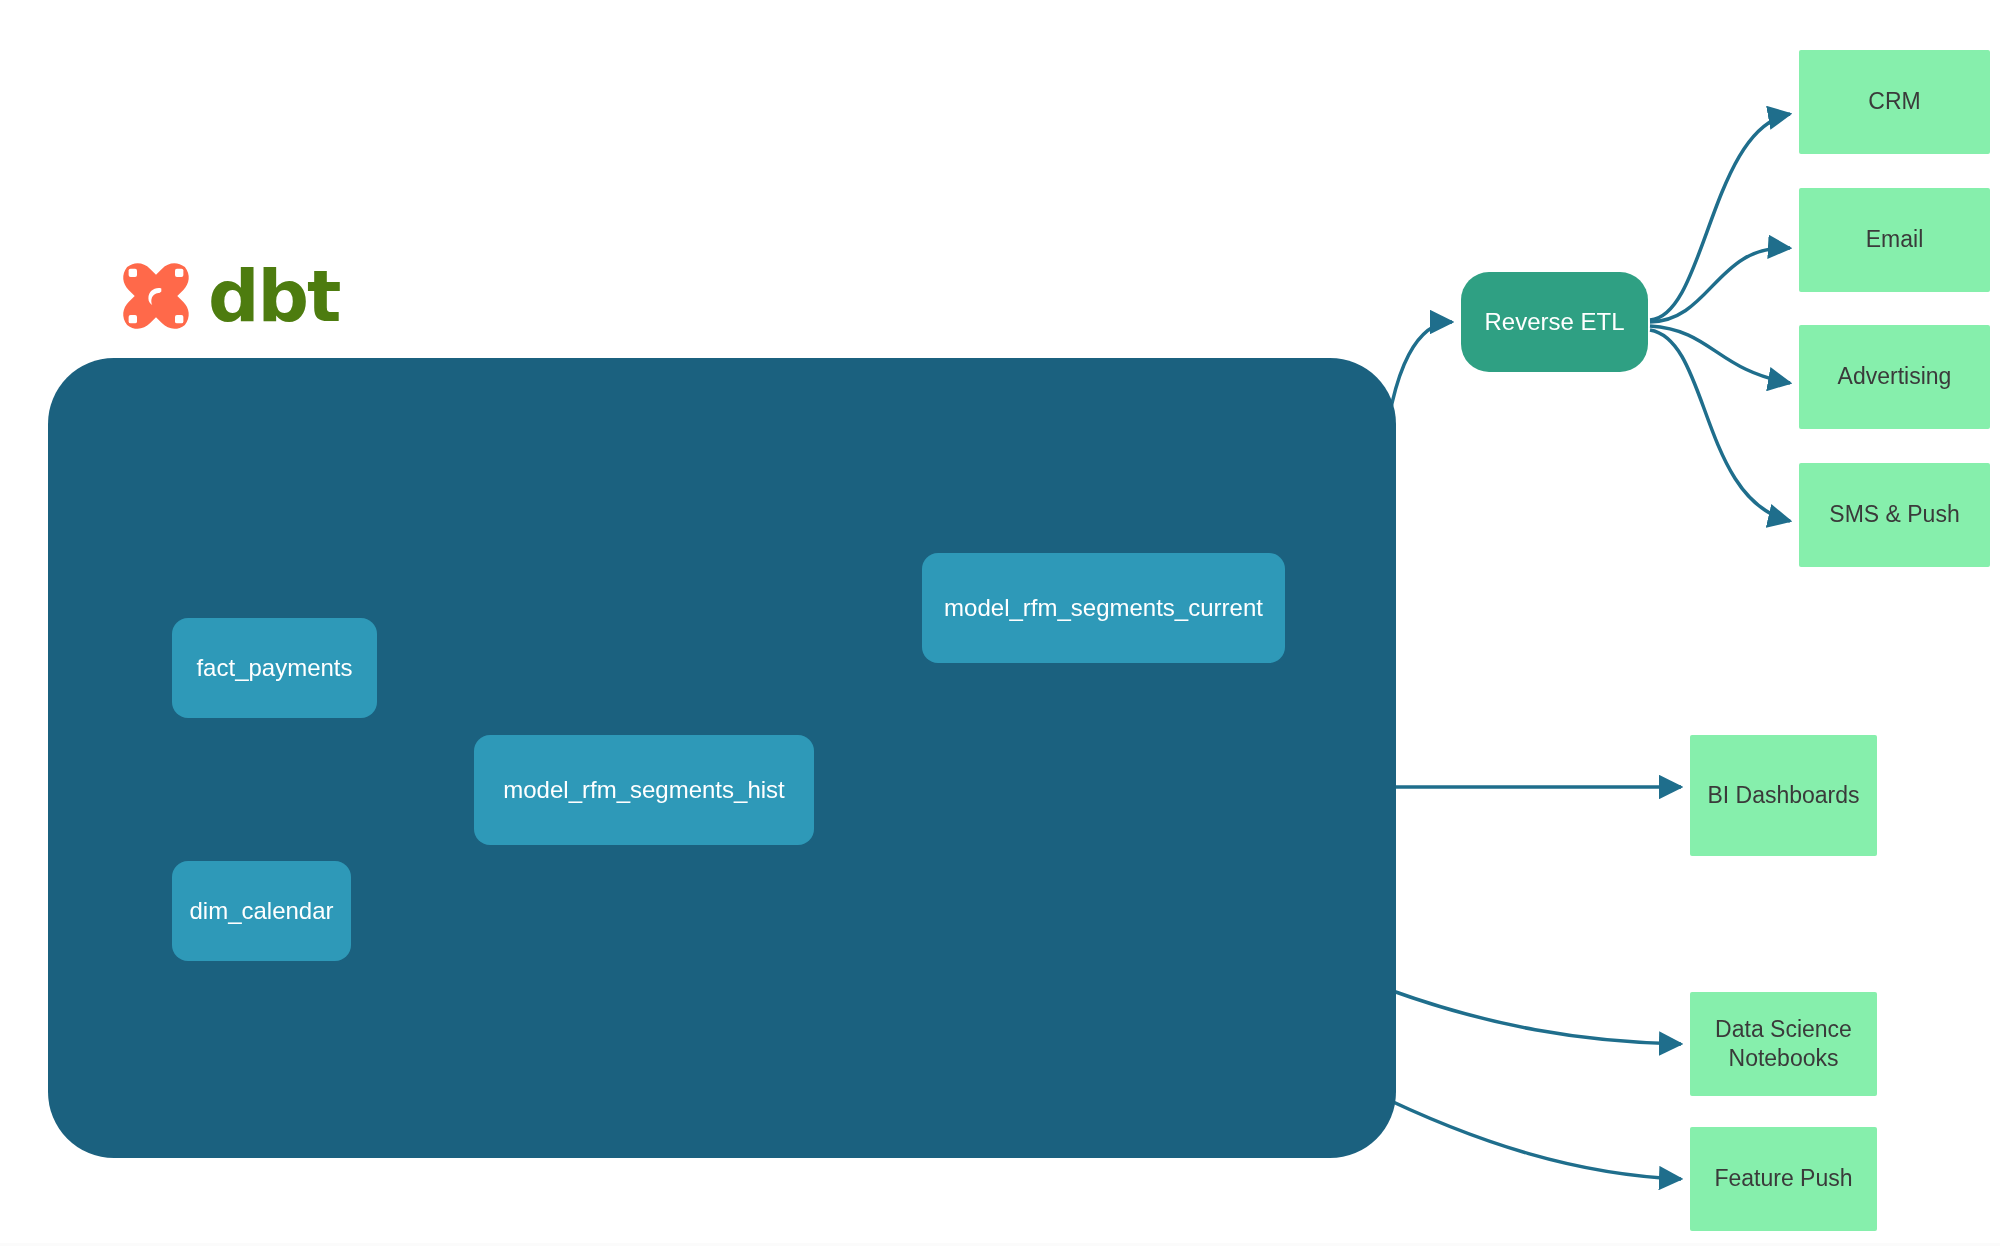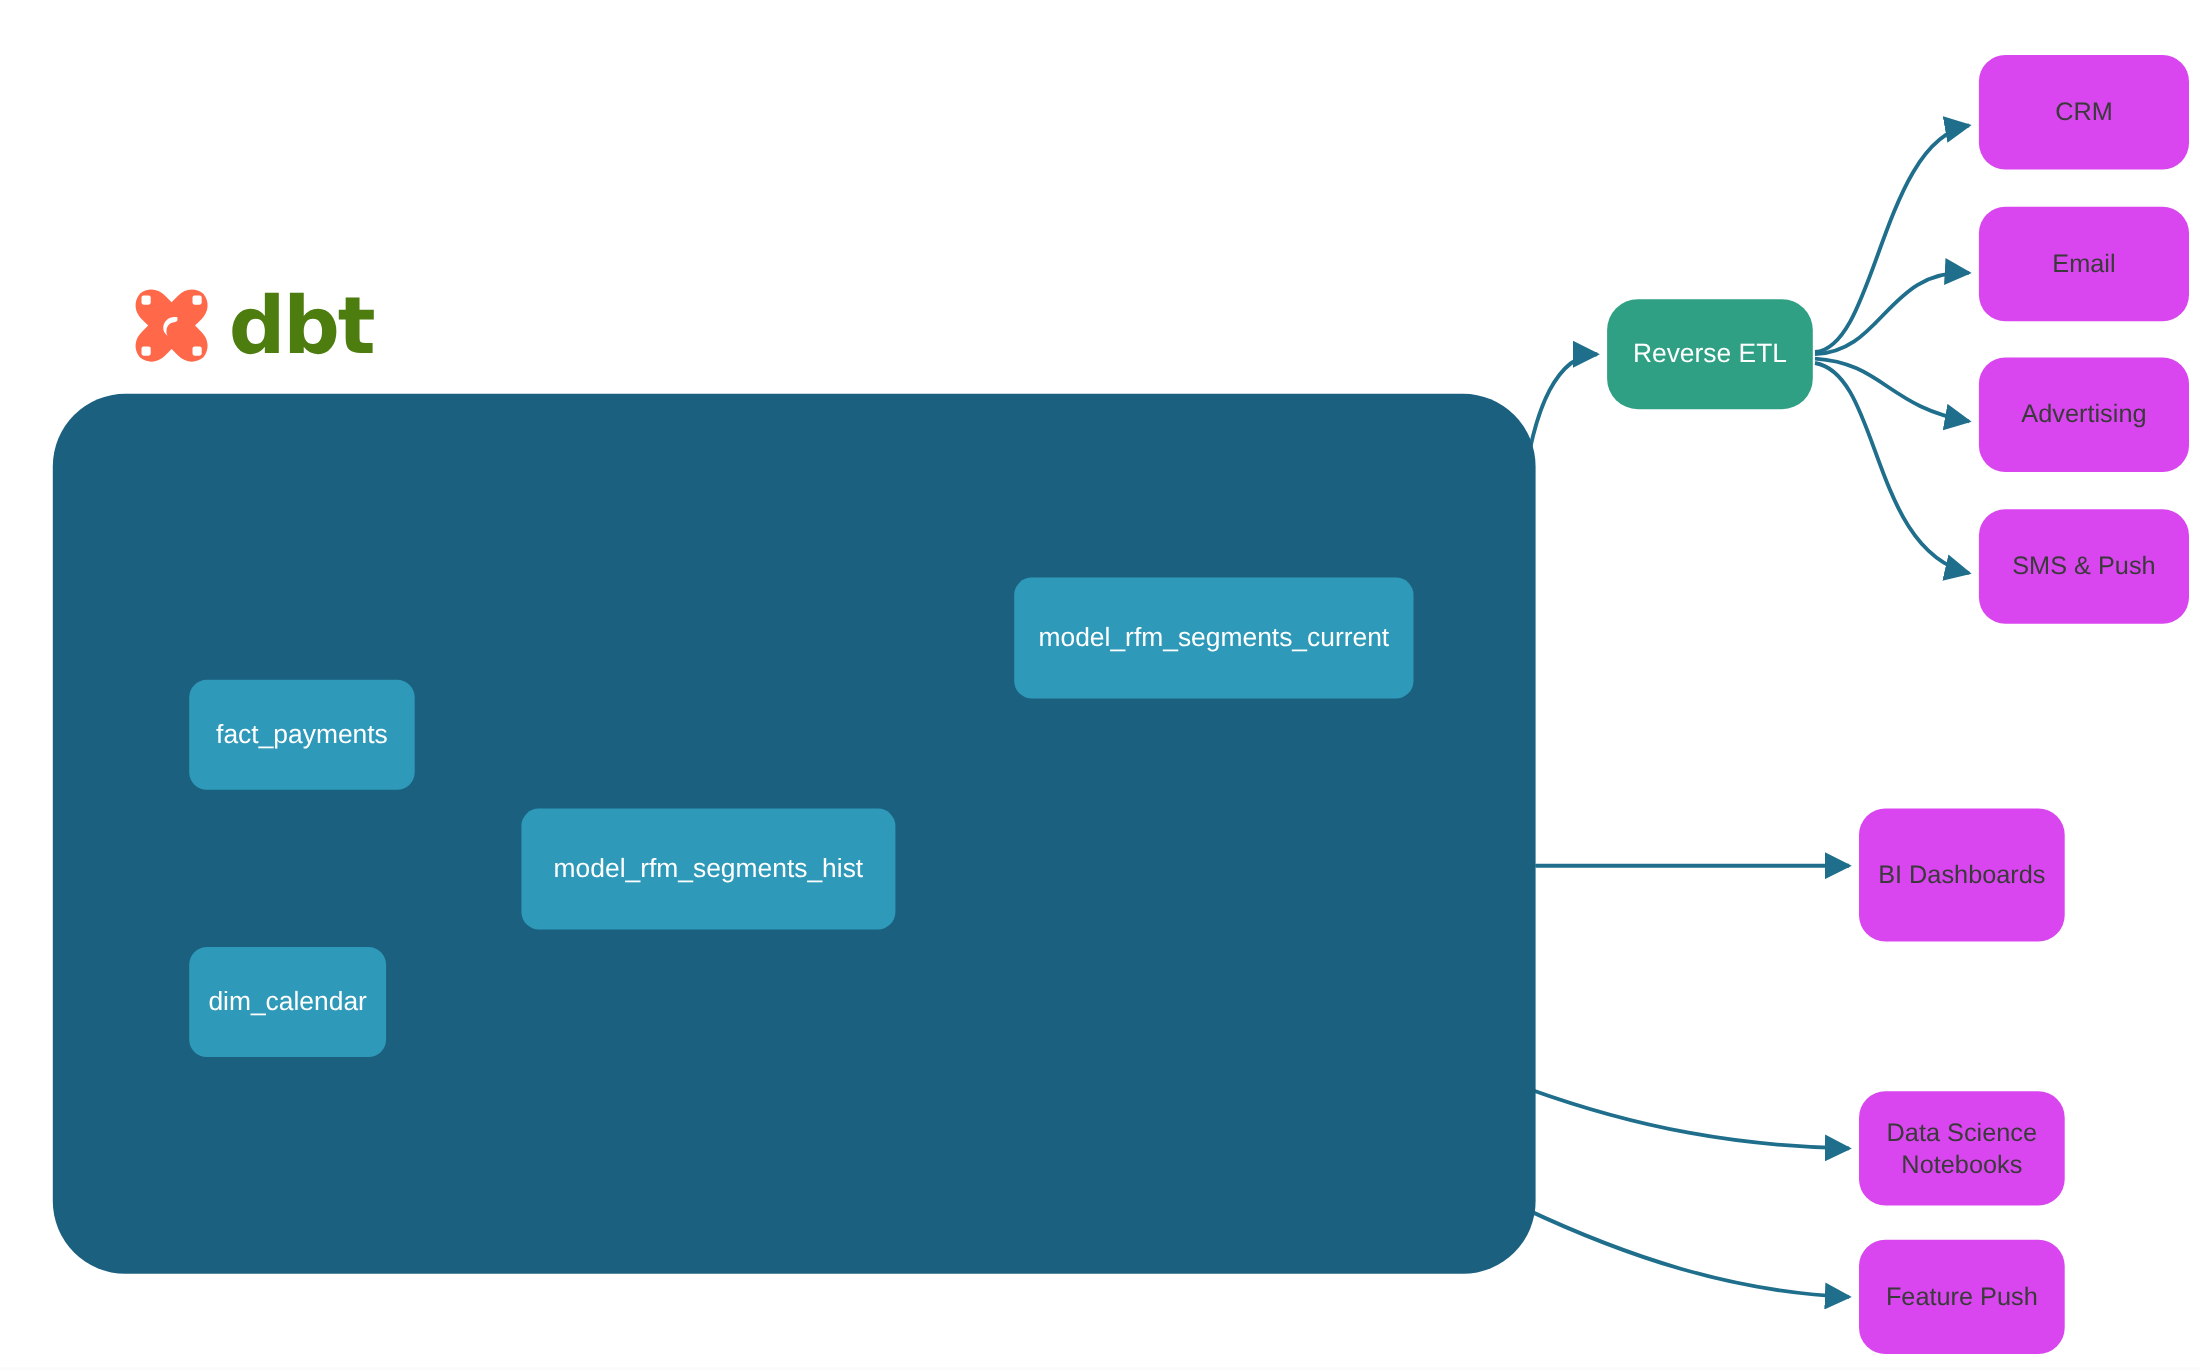--- a/index.html
+++ b/index.html
@@ -77,31 +77,31 @@
     font-size: 24px;
     border-radius: 16px;
   }
   .node.etl {
     background: #2FA083;
     color: #ffffff;
     font-size: 24px;
     border-radius: 28px;
   }
   .node.target {
-    background: #d946ef;
+    background: #86efac;
     color: #3A3A3A;
     font-size: 23px;
-    border-radius: 24px;
+    border-radius: 2px;
   }
 
   
   #node-fact-payments        { left: 172px;  top: 618px;  width: 205px; height: 100px; }
   #node-dim-calendar         { left: 172px;  top: 861px;  width: 179px; height: 100px; }
   #node-rfm-hist            { left: 474px;  top: 735px;  width: 340px; height: 110px; }
-  #node-rfm-current         { left: 922px;  top: 525px;  width: 363px; height: 110px; }
+  #node-rfm-current         { left: 922px;  top: 553px;  width: 363px; height: 110px; }
   #node-reverse-etl         { left: 1461px; top: 272px;  width: 187px; height: 100px; }
 
   #node-crm                 { left: 1799px; top: 50px;   width: 191px; height: 104px; }
   #node-email               { left: 1799px; top: 188px;  width: 191px; height: 104px; }
   #node-advertising         { left: 1799px; top: 325px;  width: 191px; height: 104px; }
   #node-sms-push            { left: 1799px; top: 463px;  width: 191px; height: 104px; }
 
   #node-bi-dashboards       { left: 1690px; top: 735px;  width: 187px; height: 121px; }
   #node-ds-notebooks        { left: 1690px; top: 992px;  width: 187px; height: 104px; }
   #node-feature-store       { left: 1690px; top: 1127px; width: 187px; height: 104px; }

